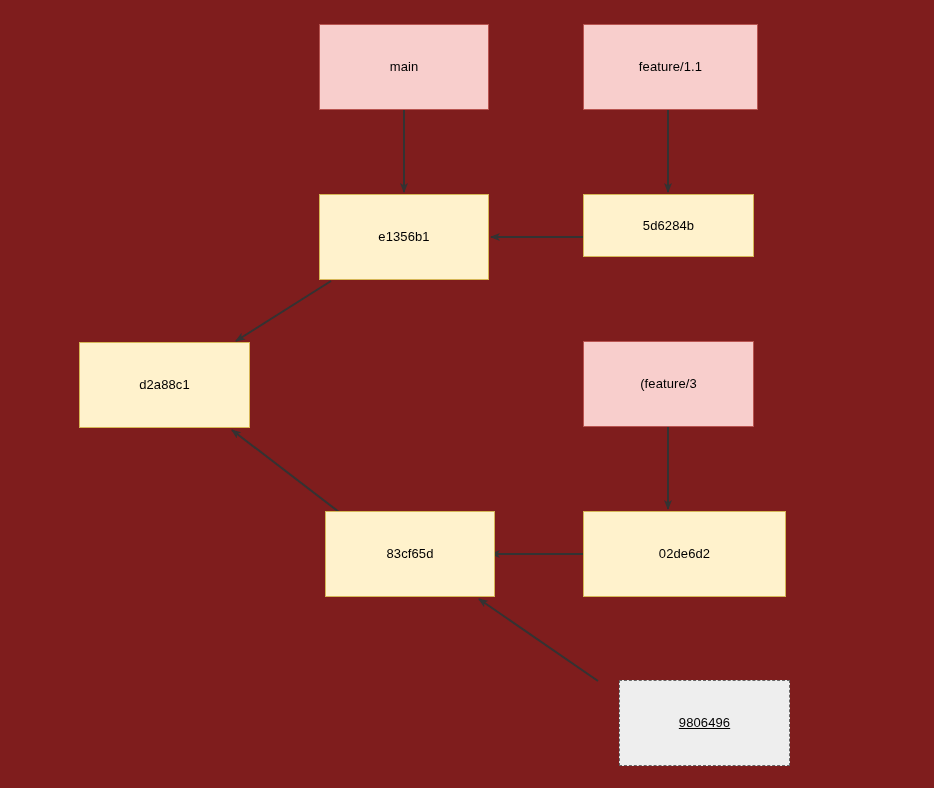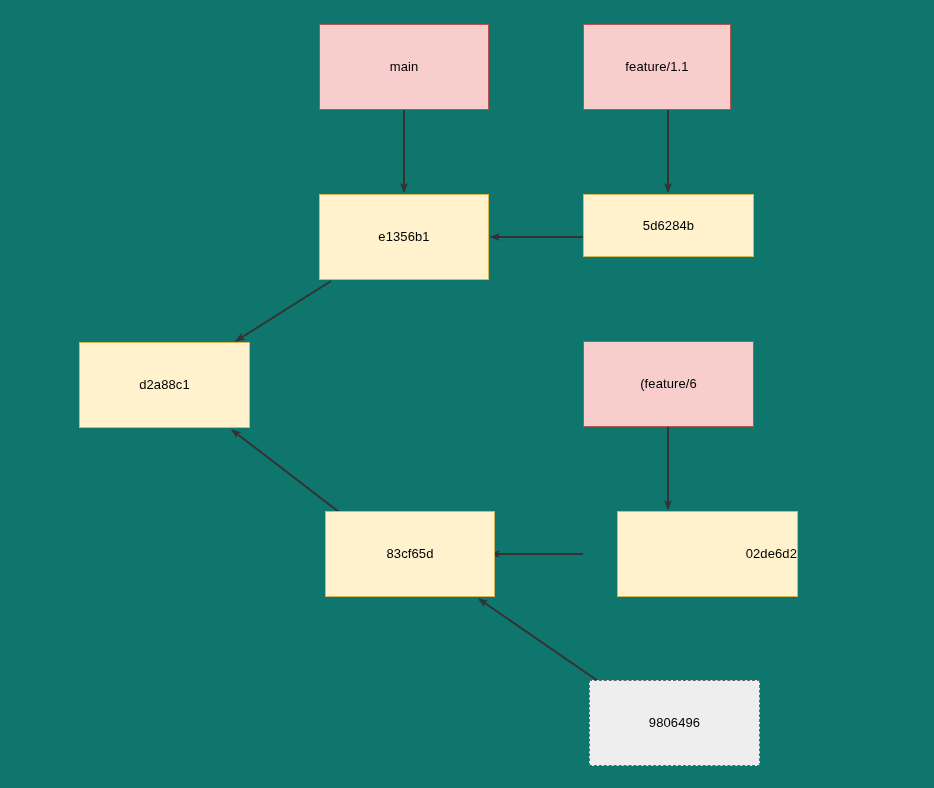--- a/index.html
+++ b/index.html
@@ -52,21 +52,21 @@
     border: 1px dashed #666666;
   }
   .node-label {
     display: block;
     pointer-events: none;
   }
 </style>
 </head>
 <body>
 
-<div id="canvas" style="width: 934px; height: 788px; background: #0f766e;">
+<div id="canvas" style="width: 934px; height: 788px; background: #7f1d1d;">
 
   <svg id="edge-layer" viewBox="0 0 934 788" width="934" height="788" xmlns="http://www.w3.org/2000/svg">
     <defs>
       <marker id="arrowhead" markerWidth="10" markerHeight="8" refX="9" refY="4" orient="auto" markerUnits="userSpaceOnUse">
         <path d="M 0 0 L 10 4 L 0 8 L 2.6 4 Z" fill="#333333"></path>
       </marker>
     </defs>
     <g id="edges">
         <line x1="404" y1="110" x2="404" y2="192" stroke="#333333" stroke-width="2" marker-end="url(#arrowhead)"></line>
         <line x1="668" y1="110" x2="668" y2="192" stroke="#333333" stroke-width="2" marker-end="url(#arrowhead)"></line>
@@ -76,39 +76,39 @@
         <line x1="583" y1="554" x2="491" y2="554" stroke="#333333" stroke-width="2" marker-end="url(#arrowhead)"></line>
         <line x1="339" y1="512" x2="232" y2="430" stroke="#333333" stroke-width="2" marker-end="url(#arrowhead)"></line>
         <line x1="598" y1="681" x2="479" y2="599" stroke="#333333" stroke-width="2" marker-end="url(#arrowhead)"></line>
       </g>
   </svg>
 
   <div id="nodes">
       <div class="node branch" style="left: 319px; top: 24px; width: 170px; height: 86px;">
         <span class="node-label">main</span>
       </div>
-      <div class="node branch" style="left: 583px; top: 24px; width: 148px; height: 86px;">
+      <div class="node branch" style="left: 583px; top: 24px; width: 175px; height: 86px;">
         <span class="node-label">feature/1.1</span>
       </div>
       <div class="node commit" style="left: 319px; top: 194px; width: 170px; height: 86px;">
         <span class="node-label">e1356b1</span>
       </div>
       <div class="node commit" style="left: 583px; top: 194px; width: 171px; height: 63px;">
         <span class="node-label">5d6284b</span>
       </div>
       <div class="node commit" style="left: 79px; top: 342px; width: 171px; height: 86px;">
         <span class="node-label">d2a88c1</span>
       </div>
       <div class="node branch" style="left: 583px; top: 341px; width: 171px; height: 86px;">
-        <span class="node-label">(feature/6</span>
+        <span class="node-label">(feature/3</span>
       </div>
       <div class="node commit" style="left: 319px; top: 511px; width: 170px; height: 86px; margin-left: 6px;">
         <span class="node-label">83cf65d</span>
       </div>
-      <div class="node commit" style="left: 617px; top: 511px; width: 181px; height: 86px; justify-content: flex-end;">
+      <div class="node commit" style="left: 583px; top: 511px; width: 203px; height: 86px;">
         <span class="node-label">02de6d2</span>
       </div>
-      <div class="node detached" style="left: 589px; top: 680px; width: 171px; height: 86px;">
+      <div class="node detached" style="left: 619px; top: 680px; width: 171px; height: 86px; text-decoration: underline;">
         <span class="node-label">9806496</span>
       </div>
     </div>
 
 </div>
 
 </body></html>

